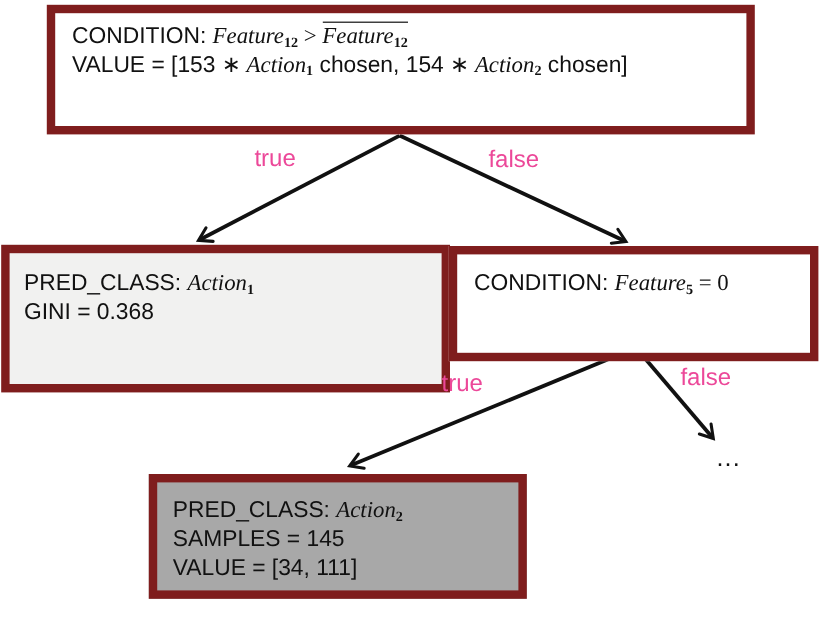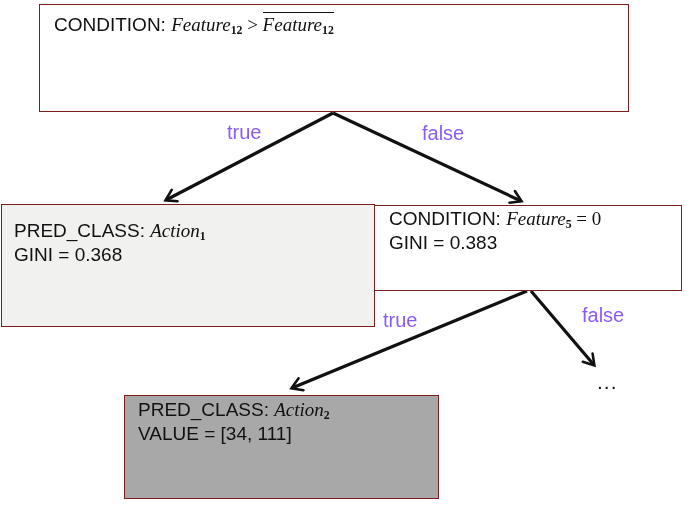--- a/index.html
+++ b/index.html
@@ -12,48 +12,47 @@
     overflow: hidden;
   }
   .edges {
     position: absolute; left:0; top:0;
     width: 685px; height: 517px;
     pointer-events: none;
   }
   .node {
     position: absolute;
     box-sizing: border-box;
-    border: 1px solid #7f1d1d;
+    border: 7px solid #7f1d1d;
     background: #ffffff;
     font-size: 19px;
     line-height: 24px;
     white-space: nowrap;
   }
   .node-root   { left: 39px;  top: 4px;   width: 590px; height: 108px; padding: 6px 12px 0 14px; }
   .node-left   { left: 1px;   top: 204px; width: 374px; height: 123px; padding: 14px 10px 0 12px; }
-  .node-right  { left: 374px; top: 205px; width: 308px; height: 86px;  padding: 1px 10px 0 14px; }
-  .node-bottom { left: 124px; top: 395px; width: 315px; height: 104px; padding: 2px 10px 0 13px; }
+  .node-right  { left: 374px; top: 205px; width: 308px; height: 96px;  padding: 13px 10px 0 14px; }
+  .node-bottom { left: 124px; top: 395px; width: 315px; height: 104px; padding: 12px 10px 0 13px; }
   .tline { height: 24px; }
   .node-root .tline:first-child { padding-top: 2px; }
   .seg-plain { font-family: "Liberation Sans", sans-serif; }
   .seg-math  { font-family: "Liberation Serif", serif; font-style: italic; }
   .seg-mathop{ font-family: "Liberation Serif", serif; }
   .seg-sub   {
     font-family: "Liberation Serif", serif;
     font-weight: 600;
     font-size: 0.62em;
     vertical-align: -0.24em;
   }
   .over { border-top: 1.7px solid #111; padding-top: 1px; }
   .edge-label {
     position: absolute;
     font-size: 20px;
     line-height: 22px;
-    color: #8b5cf6;
-    margin-left: 15px;
+    color: #ec4899;
   }
   .lbl-root-true  { left: 212px; top: 121px; }
   .lbl-root-false { left: 407px; top: 122px; }
   .lbl-f5-true    { left: 368px; top: 309px; }
   .lbl-f5-false   { left: 567px; top: 304px; }
   .ellipsis {
     position: absolute;
     left: 597px; top: 370px;
     font-size: 21px;
     letter-spacing: 1px;
@@ -72,34 +71,35 @@
       </marker>
     </defs>
     <line x1="333" y1="113" x2="166" y2="200" stroke="#111" stroke-width="3.2" marker-end="url(#ah)"></line>
     <line x1="333" y1="113" x2="521" y2="201" stroke="#111" stroke-width="3.2" marker-end="url(#ah)"></line>
     <line x1="527" y1="291" x2="292" y2="388" stroke="#111" stroke-width="3.2" marker-end="url(#ah)"></line>
     <line x1="531" y1="291" x2="594" y2="365" stroke="#111" stroke-width="3.2" marker-end="url(#ah)"></line>
   </svg>
 
   <div class="node node-root" style="background-color: rgb(255, 255, 255);">
       <div class="tline"><span class="seg-plain">CONDITION: </span><span class="seg-math">Feature</span><span class="seg-sub">12</span><span class="seg-mathop"> &gt; </span><span class="over"><span class="seg-math">Feature</span><span class="seg-sub">12</span></span></div>
+      <div class="tline"><span class="seg-plain">VALUE = [153 </span><span class="seg-mathop">∗ </span><span class="seg-math">Action</span><span class="seg-sub">1</span><span class="seg-plain"> chosen, 154 </span><span class="seg-mathop">∗ </span><span class="seg-math">Action</span><span class="seg-sub">2</span><span class="seg-plain"> chosen]</span></div>
     </div>
 
   <div class="node node-left" style="background-color: rgb(241, 241, 240);">
       <div class="tline"><span class="seg-plain">PRED_CLASS: </span><span class="seg-math">Action</span><span class="seg-sub">1</span></div>
       <div class="tline"><span class="seg-plain">GINI = 0.368</span></div>
     </div>
 
   <div class="node node-right" style="background-color: rgb(255, 255, 255);">
       <div class="tline"><span class="seg-plain">CONDITION: </span><span class="seg-math">Feature</span><span class="seg-sub">5</span><span class="seg-mathop"> = 0</span></div>
-      <div class="tline"><span class="seg-plain">GINI = 0.383</span></div>
     </div>
 
   <div class="node node-bottom" style="background-color: rgb(168, 168, 168);">
       <div class="tline"><span class="seg-plain">PRED_CLASS: </span><span class="seg-math">Action</span><span class="seg-sub">2</span></div>
+      <div class="tline"><span class="seg-plain">SAMPLES = 145</span></div>
       <div class="tline"><span class="seg-plain">VALUE = [34, 111]</span></div>
     </div>
 
   <span class="edge-label lbl-root-true">true</span>
   <span class="edge-label lbl-root-false">false</span>
   <span class="edge-label lbl-f5-true">true</span>
   <span class="edge-label lbl-f5-false">false</span>
   <span class="ellipsis">...</span>
 
 </div>

